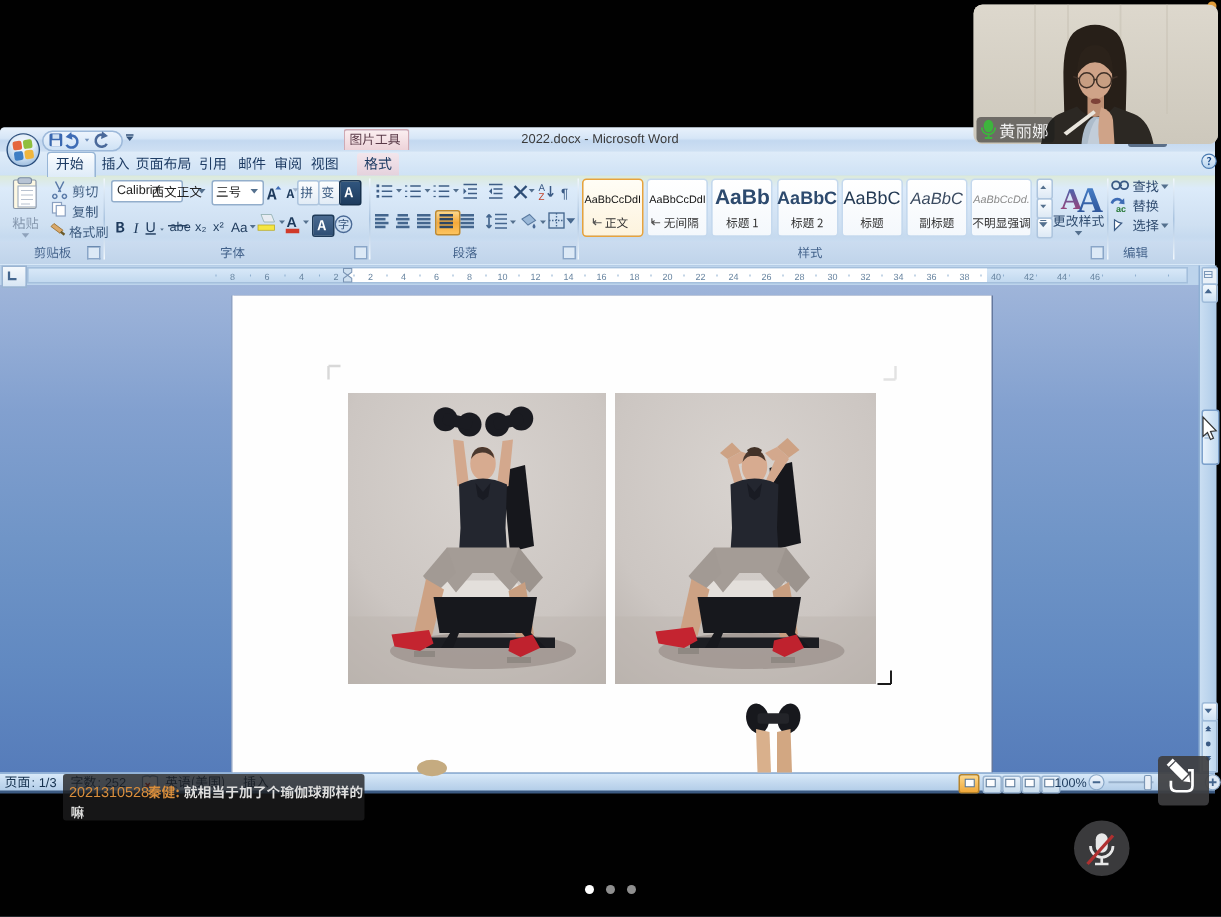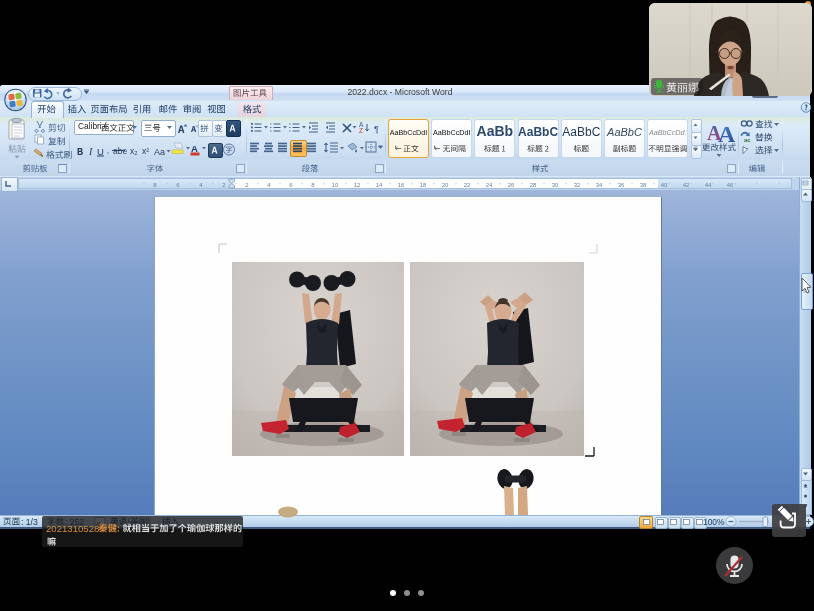--- a/index.html
+++ b/index.html
@@ -18,21 +18,21 @@
     <div style="position:absolute;left:0;top:515px;width:810px;height:13px;background:linear-gradient(180deg,#d8e9f9 0%,#c3d9ef 50%,#b0cbe7 100%);border-top:1px solid #94b4d8;box-sizing:border-box;"></div>
     <div style="position:absolute;left:0;top:527px;width:810px;height:2px;background:#3c5a82;"></div>
     <div style="position:absolute;left:28px;top:87px;width:52px;height:12px;background:linear-gradient(180deg,#ecf4fd,#cfe2f5);border:1px solid #9db9da;border-radius:7px;"></div>
 <div style="position:absolute;left:229px;top:86px;width:42px;height:13px;background:linear-gradient(180deg,#fbeef0,#edd3d9);border:1px solid #cfaab4;border-bottom:none;border-radius:2px 2px 0 0;"></div>
     <div style="position:absolute;left:294px;top:87px;width:212px;height:12px;font:8.6px 'Liberation Sans',sans-serif;color:#3a3a3a;text-align:center;">2022.docx - Microsoft Word</div>
     <div style="position:absolute;left:752px;top:94px;width:26px;height:4px;background:#5a6e88;border-radius:0 0 2px 2px;"></div>
     <div style="position:absolute;left:31px;top:101px;width:31px;height:16px;background:linear-gradient(180deg,#fdfeff,#eef5fc 40%,#dfecf8);border:1px solid #97b5d6;border-bottom:none;border-radius:3px 3px 0 0;"></div>
     <div style="position:absolute;left:238px;top:102px;width:28px;height:15px;background:linear-gradient(180deg,#f3e6ec,#e5d2dd);border-radius:2px 2px 0 0;"></div>
     <div style="position:absolute;left:58px;top:164px;width:7px;height:7px;border:1px solid #8aa6c8;border-top-color:#6a8ab0;background:#dce9f6;"></div>
     <div style="position:absolute;left:69px;top:119px;width:1px;height:54px;background:linear-gradient(180deg,#f2f8fd,#aac4e0 50%,#f2f8fd);"></div>
-    <div style="position:absolute;left:74px;top:120px;width:60px;height:15px;background:#fff;border:1px solid #93aecb;border-radius:2px;font:8.4px 'Liberation Sans',sans-serif;color:#222;padding:0 0 0 3px;box-sizing:border-box;white-space:nowrap;overflow:hidden;">Calibri (</div>
+    <div style="position:absolute;left:74px;top:120px;width:48px;height:15px;background:#fff;border:1px solid #93aecb;border-radius:2px;font:8.4px 'Liberation Sans',sans-serif;color:#222;padding:0 0 0 3px;box-sizing:border-box;white-space:nowrap;overflow:hidden;">Calibri (</div>
     <div style="position:absolute;left:141px;top:120px;width:33px;height:15px;background:#fff;border:1px solid #93aecb;border-radius:2px;"></div>
     <div style="position:absolute;left:198px;top:120px;width:13px;height:15px;background:linear-gradient(180deg,#fdfefe,#e2ecf6);border:1px solid #aec5de;border-radius:2px;"></div>
     <div style="position:absolute;left:212px;top:120px;width:13px;height:15px;background:linear-gradient(180deg,#fdfefe,#e2ecf6);border:1px solid #aec5de;border-radius:2px;"></div>
     <div style="position:absolute;left:226px;top:120px;width:13px;height:15px;background:linear-gradient(180deg,#30557e,#1e3c5e);border:1px solid #16304c;border-radius:2px;"></div>
     <div style="position:absolute;left:208px;top:143px;width:13px;height:13px;background:linear-gradient(180deg,#4a6a90,#2e4e74);border:1px solid #1e3a58;border-radius:2px;"></div>
     <div style="position:absolute;left:236px;top:164px;width:7px;height:7px;border:1px solid #8aa6c8;background:#dce9f6;"></div>
     <div style="position:absolute;left:246px;top:119px;width:1px;height:54px;background:linear-gradient(180deg,#f2f8fd,#aac4e0 50%,#f2f8fd);"></div>
     <div style="position:absolute;left:290px;top:140px;width:15px;height:15px;background:linear-gradient(180deg,#fed88a,#f5a93b 50%,#fdc45f);border:1px solid #c08a2e;border-radius:2px;"></div>
     <div style="position:absolute;left:375px;top:164px;width:7px;height:7px;border:1px solid #8aa6c8;background:#dce9f6;"></div>
     <div style="position:absolute;left:385px;top:119px;width:1px;height:54px;background:linear-gradient(180deg,#f2f8fd,#aac4e0 50%,#f2f8fd);"></div>

